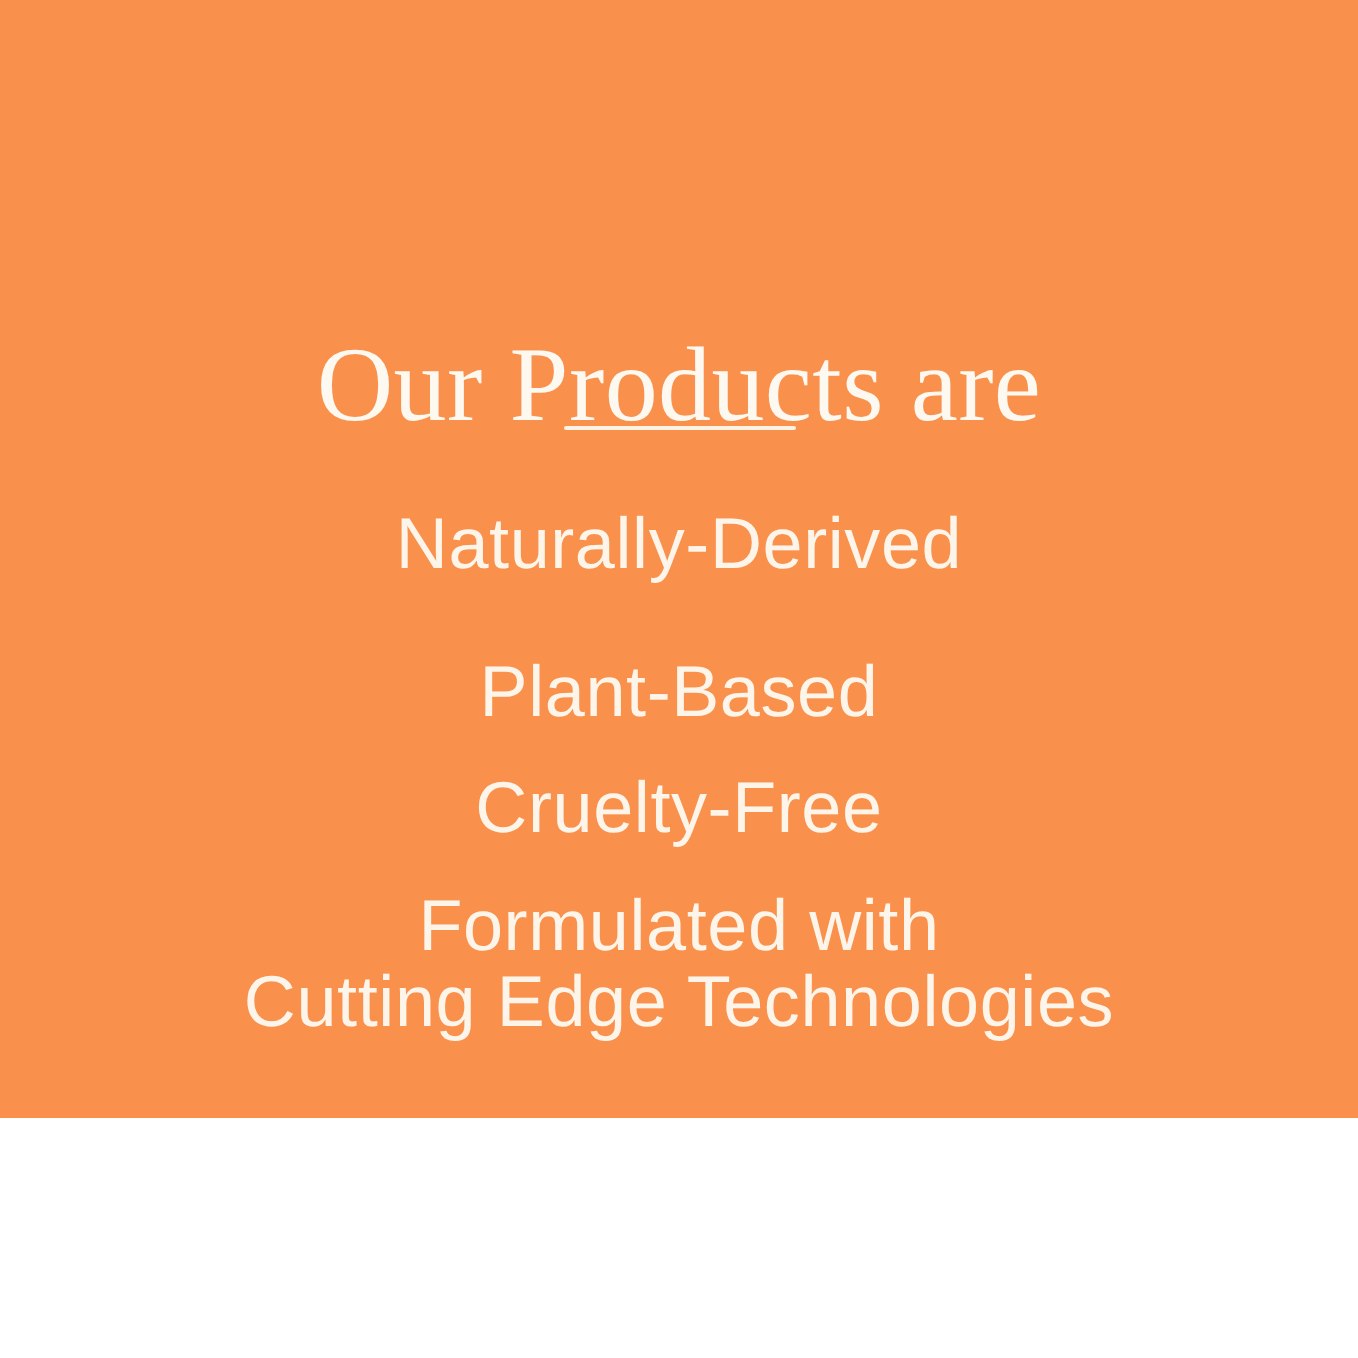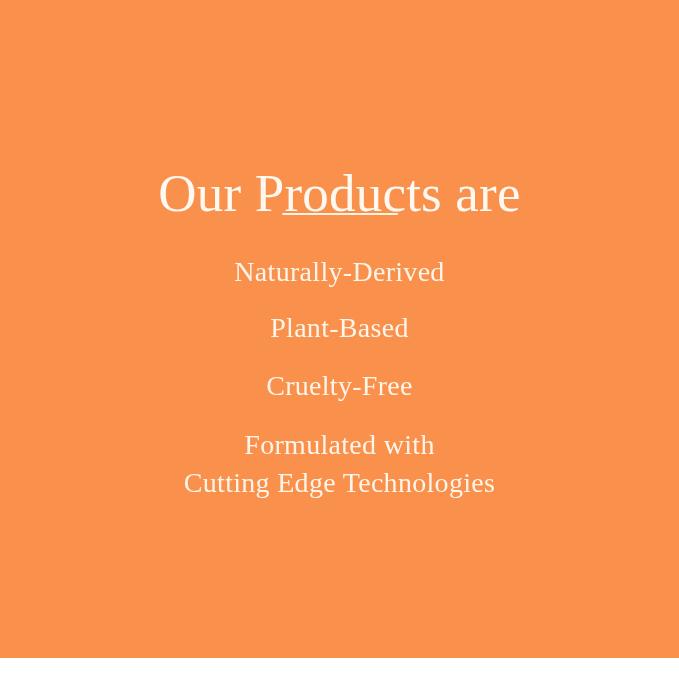--- a/index.html
+++ b/index.html
@@ -10,21 +10,21 @@
   body {
     width: 679px;
     height: 679px;
     overflow: hidden;
     font-family: "Liberation Sans", sans-serif;
   }
 
   #poster {
     position: relative;
     width: 679px;
-    height: 658px;
+    height: 559px;
     background: #F9904B;
     box-sizing: border-box;
     overflow: hidden;
   }
 
   
   #heading {
     position: absolute;
     left: 0;
     right: 0;
@@ -62,32 +62,32 @@
   
   #claims {
     position: absolute;
     left: 0;
     right: 0;
     top: 246px;
     text-align: center;
   }
 
   .claim {
-    font-family: Liberation Serif, serif;
+    font-family: Liberation Sans, sans-serif;
     font-weight: 300;
-    font-size: 28px;
+    font-size: 36px;
     line-height: 42px;
     letter-spacing: 0.3px;
     color: #FDF5EA;
     white-space: nowrap;
     -webkit-font-smoothing: antialiased;
   }
 
   .claim.claim-1 { margin-top: 5px; }
-  .claim.claim-2 { margin-top: 14px; }
+  .claim.claim-2 { margin-top: 32px; }
   .claim.claim-3 { margin-top: 16px; }
 
   .claim.claim-4 {
     margin-top: 19px;
     line-height: 38px;
   }
 
   .claim-line { display: block; }
 </style>
 </head>

